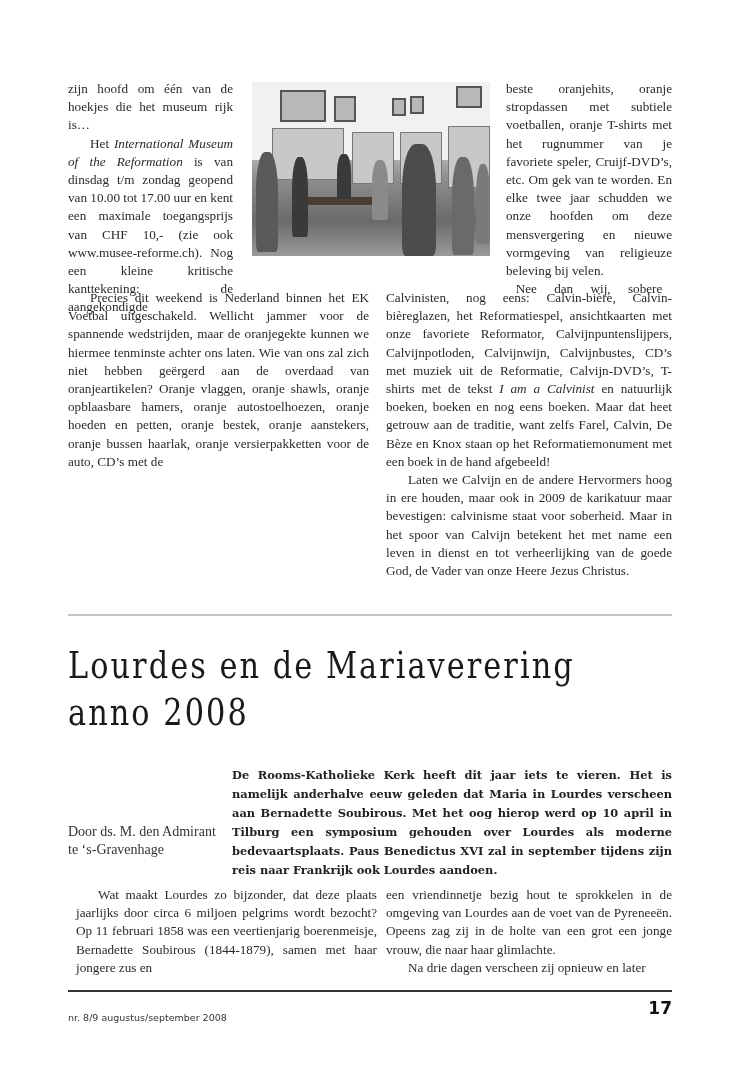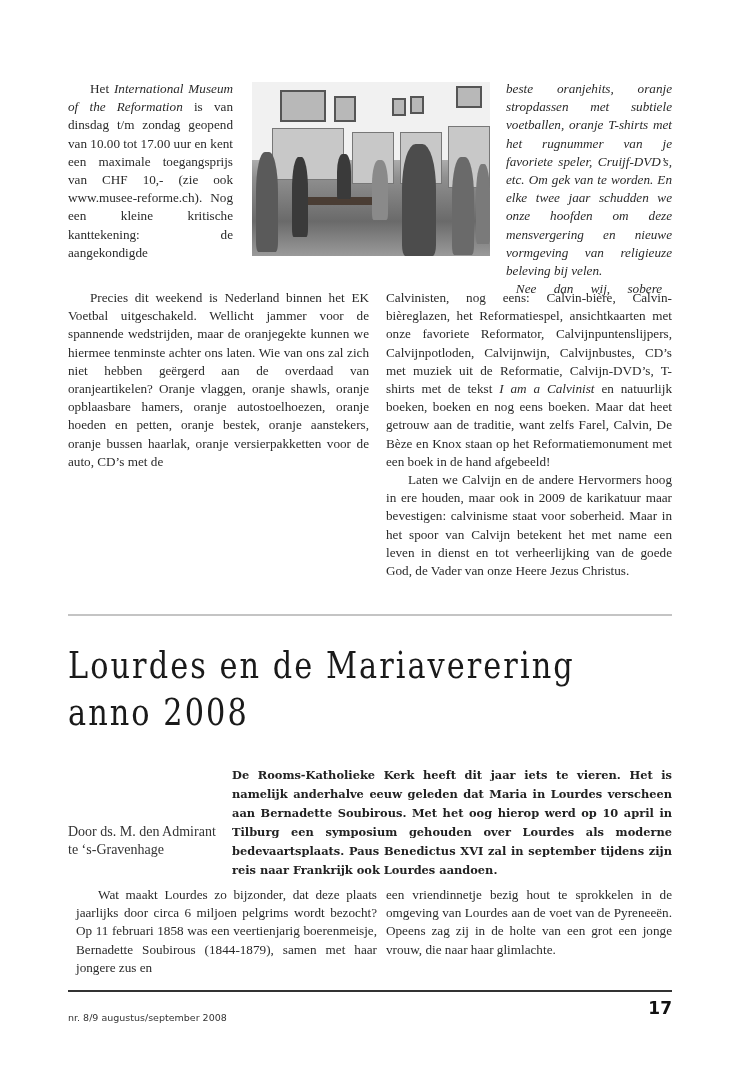--- a/index.html
+++ b/index.html
@@ -30,20 +30,21 @@
     .footer-left { position: absolute; left: 68px; top: 1012px; font-family: "DejaVu Sans", sans-serif;
       font-size: 9.5px; color: #333; }
     .page-num { position: absolute; right: 66px; top: 998px; font-family: "DejaVu Sans", sans-serif;
       font-weight: bold; font-size: 17px; color: #111; }
     em { font-style: italic; }
   </style>
 </head>
 <body>
 
 <div class="txt" style="left:68px; top:80px; width:165px;">
+  <p>zijn hoofd om één van de hoekjes die het museum rijk is…</p>
   <p class="ind"><span>Het </span><em>International Museum of the Reformation</em><span> is van dinsdag t/m zondag geopend van 10.00 tot 17.00 uur en kent een maximale toegangsprijs van CHF 10,- (zie ook www.musee-reforme.ch). Nog een kleine kritische kanttekening: de aangekondigde</span></p>
 </div>
 
 <div class="photo">
   <div class="wall"></div>
   <div class="frame" style="left:28px;top:8px;width:42px;height:28px;"></div>
   <div class="frame" style="left:82px;top:14px;width:18px;height:22px;"></div>
   <div class="frame" style="left:140px;top:16px;width:10px;height:14px;"></div>
   <div class="frame" style="left:158px;top:14px;width:10px;height:14px;"></div>
   <div class="frame" style="left:204px;top:4px;width:22px;height:18px;"></div>
@@ -59,21 +60,21 @@
   <div class="person" style="left:150px;top:62px;width:34px;height:112px;background:#4c4c4c;"></div>
   <div class="person" style="left:200px;top:75px;width:22px;height:98px;background:#6a6a6a;"></div>
   <div class="person" style="left:224px;top:82px;width:14px;height:80px;background:#7a7a7a;"></div>
 </div>
 
 <div class="txt" style="left:68px; top:271px; width:301px;">
   <p style="height:18px;"></p>
   <p class="ind">Precies dit weekend is Nederland binnen het EK Voetbal uitgeschakeld. Wellicht jammer voor de spannende wedstrijden, maar de oranjegekte kunnen we hiermee tenminste achter ons laten. Wie van ons zal zich niet hebben geërgerd aan de overdaad van oranjeartikelen? Oranje vlaggen, oranje shawls, oranje opblaasbare hamers, oranje autostoelhoezen, oranje hoeden en petten, oranje bestek, oranje aanstekers, oranje bussen haarlak, oranje versierpakketten voor de auto, CD’s met de</p>
 </div>
 
-<div class="txt" style="left:506px; top:80px; width:166px;font-style:italic;">
+<div class="txt" style="left:506px; top:80px; width:166px;">
   <p>beste oranjehits, oranje stropdassen met subtiele voetballen, oranje T-shirts met het rugnummer van je favoriete speler, Cruijf-DVD’s, etc. Om gek van te worden. En elke twee jaar schudden we onze hoofden om deze mensvergering en nieuwe vormgeving van religieuze beleving bij velen.</p>
   <p style="text-align:center; word-spacing:14px;">Nee dan wij, sobere</p>
 </div>
 
 <div class="txt" style="left:386px; top:289px; width:286px;">
   <p><span>Calvinisten, nog eens: Calvin-bière, Calvin-bièreglazen, het Reformatiespel, ansichtkaarten met onze favoriete Reformator, Calvijnpuntenslijpers, Calvijnpotloden, Calvijnwijn, Calvijnbustes, CD’s met muziek uit de Reformatie, Calvijn-DVD’s, T-shirts met de tekst </span><em>I am a Calvinist</em><span> en natuurlijk boeken, boeken en nog eens boeken. Maar dat heet getrouw aan de traditie, want zelfs Farel, Calvin, De Bèze en Knox staan op het Reformatiemonument met een boek in de hand afgebeeld!</span></p>
   <p class="ind">Laten we Calvijn en de andere Hervormers hoog in ere houden, maar ook in 2009 de karikatuur maar bevestigen: calvinisme staat voor soberheid. Maar in het spoor van Calvijn betekent het met name een leven in dienst en tot verheerlijking van de goede God, de Vader van onze Heere Jezus Christus.</p>
 </div>
 
 <div class="rule-gray"></div>
@@ -89,17 +90,18 @@
 </div>
 
 <div class="lead">De Rooms-Katholieke Kerk heeft dit jaar iets te vieren. Het is namelijk anderhalve eeuw geleden dat Maria in Lourdes verscheen aan Bernadette Soubirous. Met het oog hierop werd op 10 april in Tilburg een symposium gehouden over Lourdes als moderne bedevaartsplaats. Paus Benedictus XVI zal in september tijdens zijn reis naar Frankrijk ook Lourdes aandoen.</div>
 
 <div class="txt" style="left:68px; top:886px; width:301px;margin-left:8px;">
   <p class="ind">Wat maakt Lourdes zo bijzonder, dat deze plaats jaarlijks door circa 6 miljoen pelgrims wordt bezocht? Op 11 februari 1858 was een veertienjarig boerenmeisje, Bernadette Soubirous (1844-1879), samen met haar jongere zus en</p>
 </div>
 
 <div class="txt" style="left:386px; top:886px; width:286px;">
   <p>een vriendinnetje bezig hout te sprokkelen in de omgeving van Lourdes aan de voet van de Pyreneeën. Opeens zag zij in de holte van een grot een jonge vrouw, die naar haar glimlachte.</p>
+  <p class="ind">Na drie dagen verscheen zij opnieuw en later</p>
 </div>
 
 <div class="rule-black"></div>
 <div class="footer-left">nr. 8/9 augustus/september 2008</div>
 <div class="page-num">17</div>
 
 </body></html>

